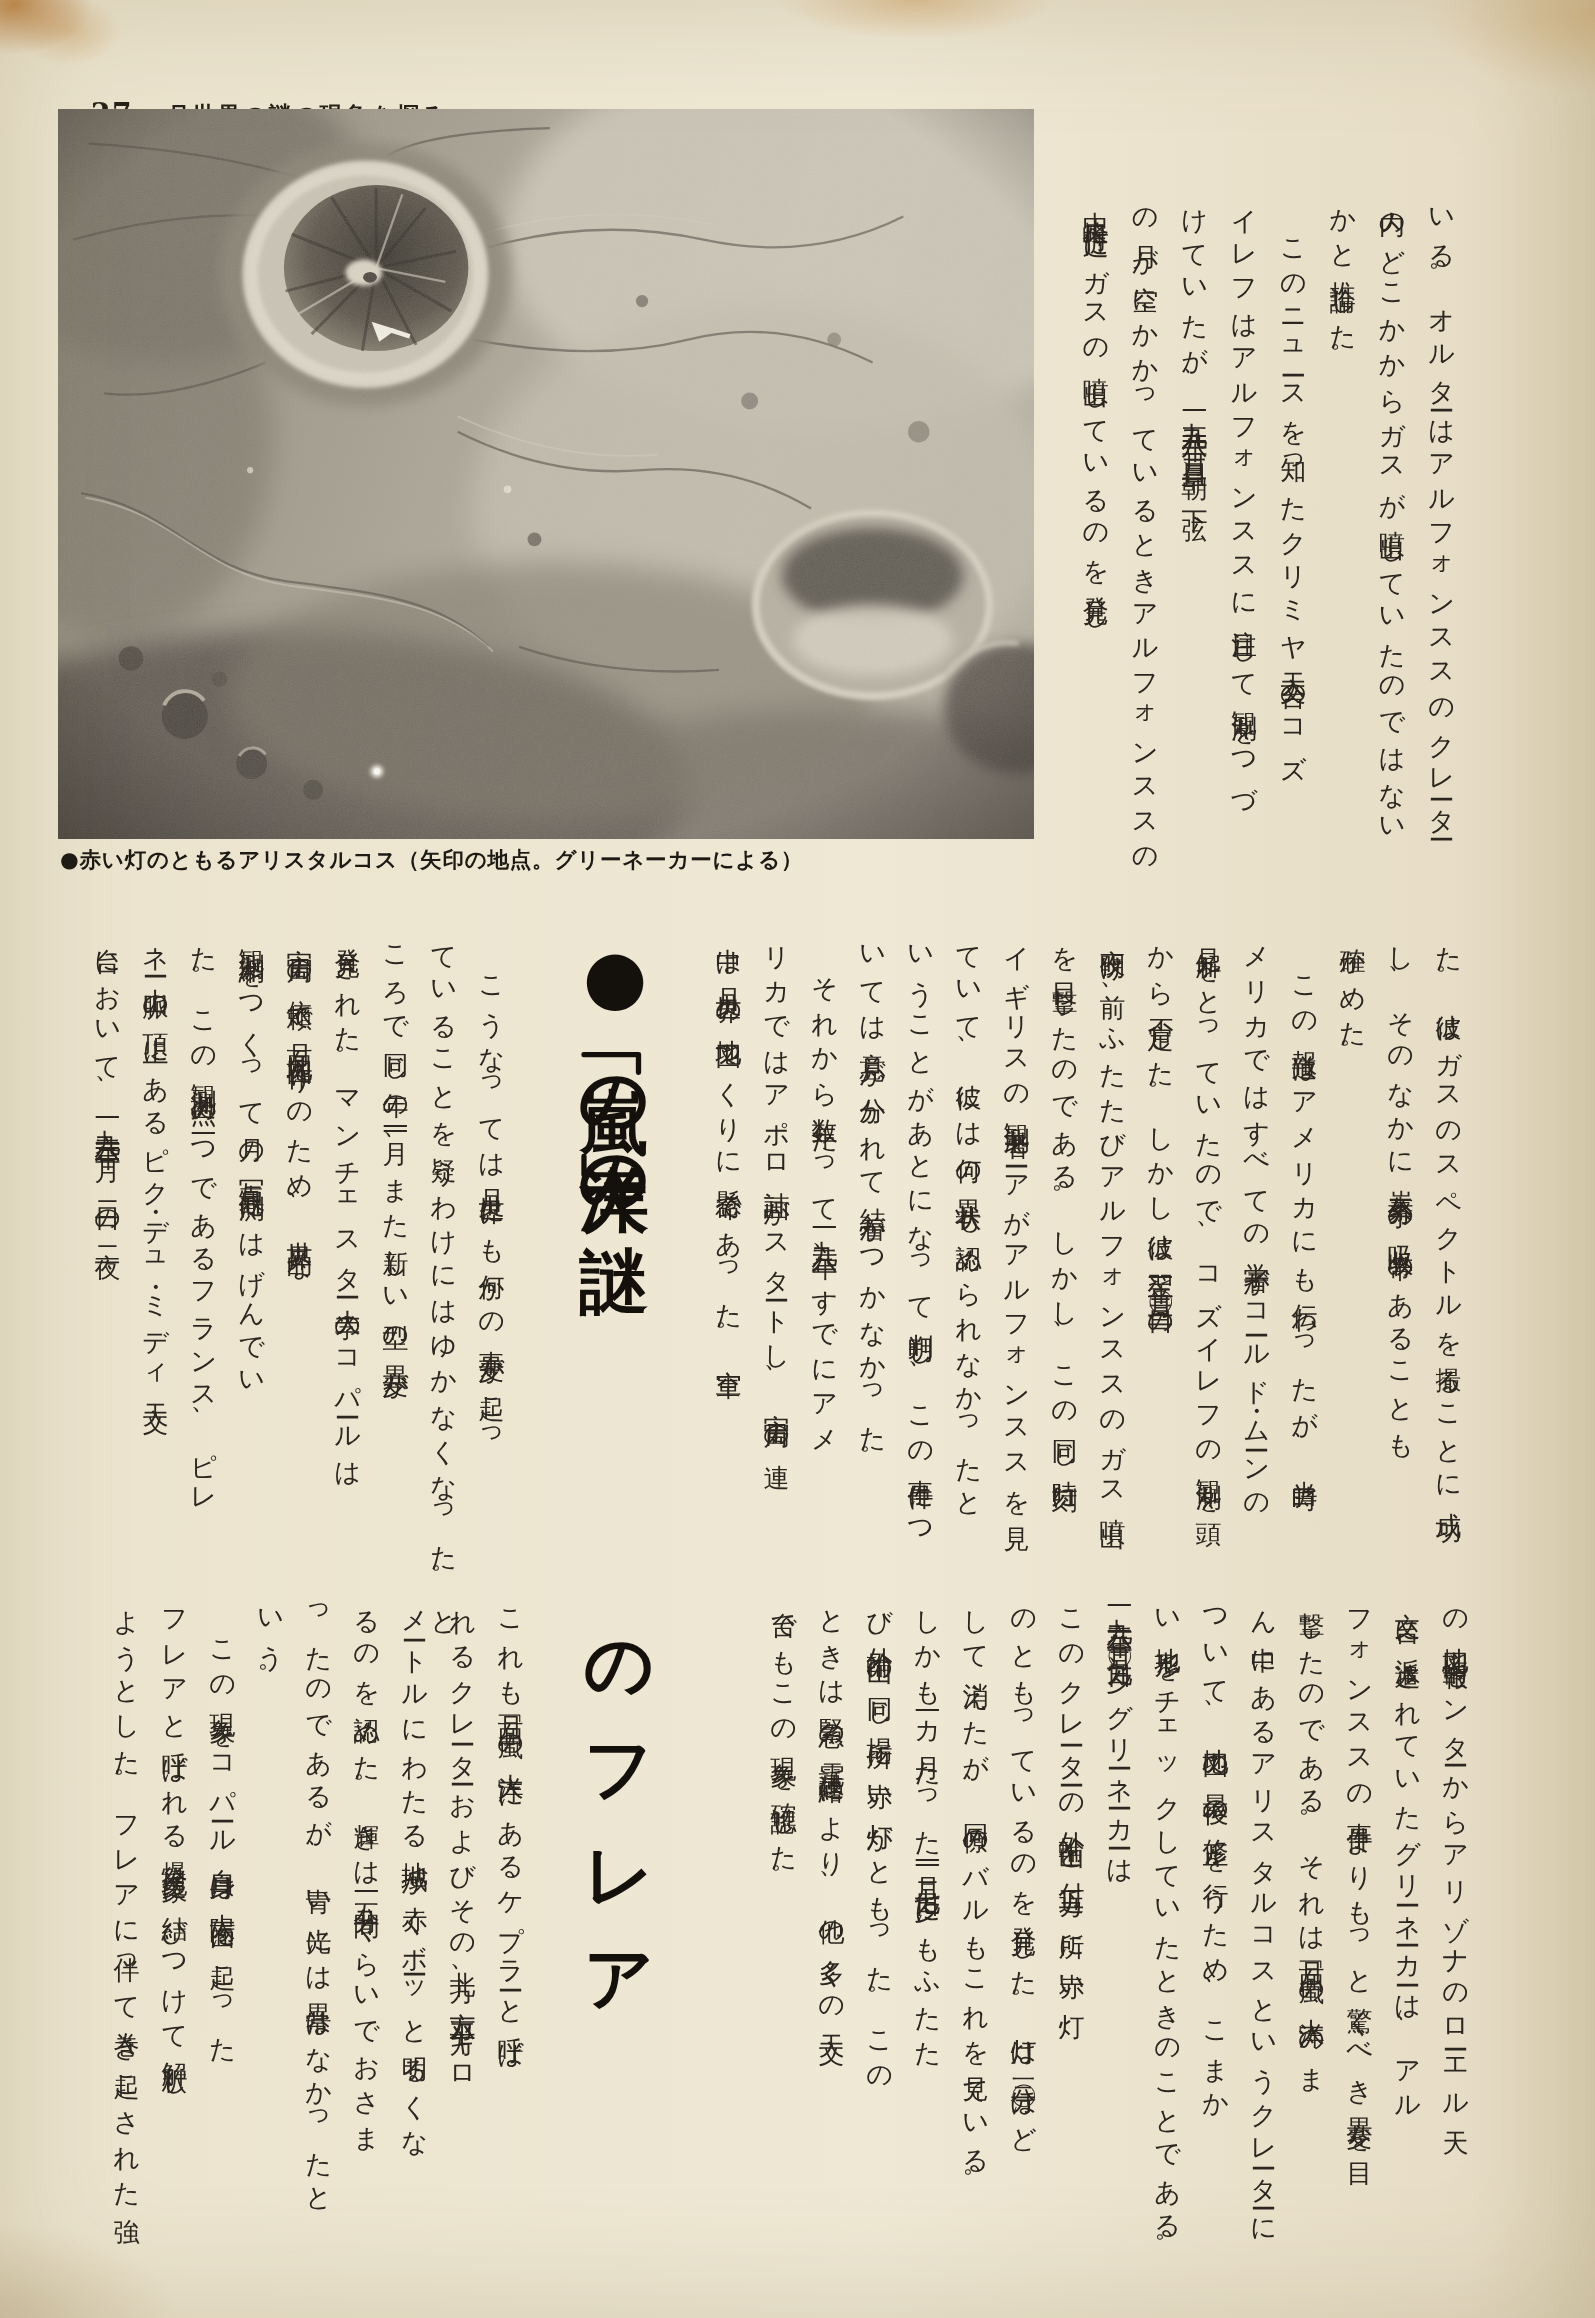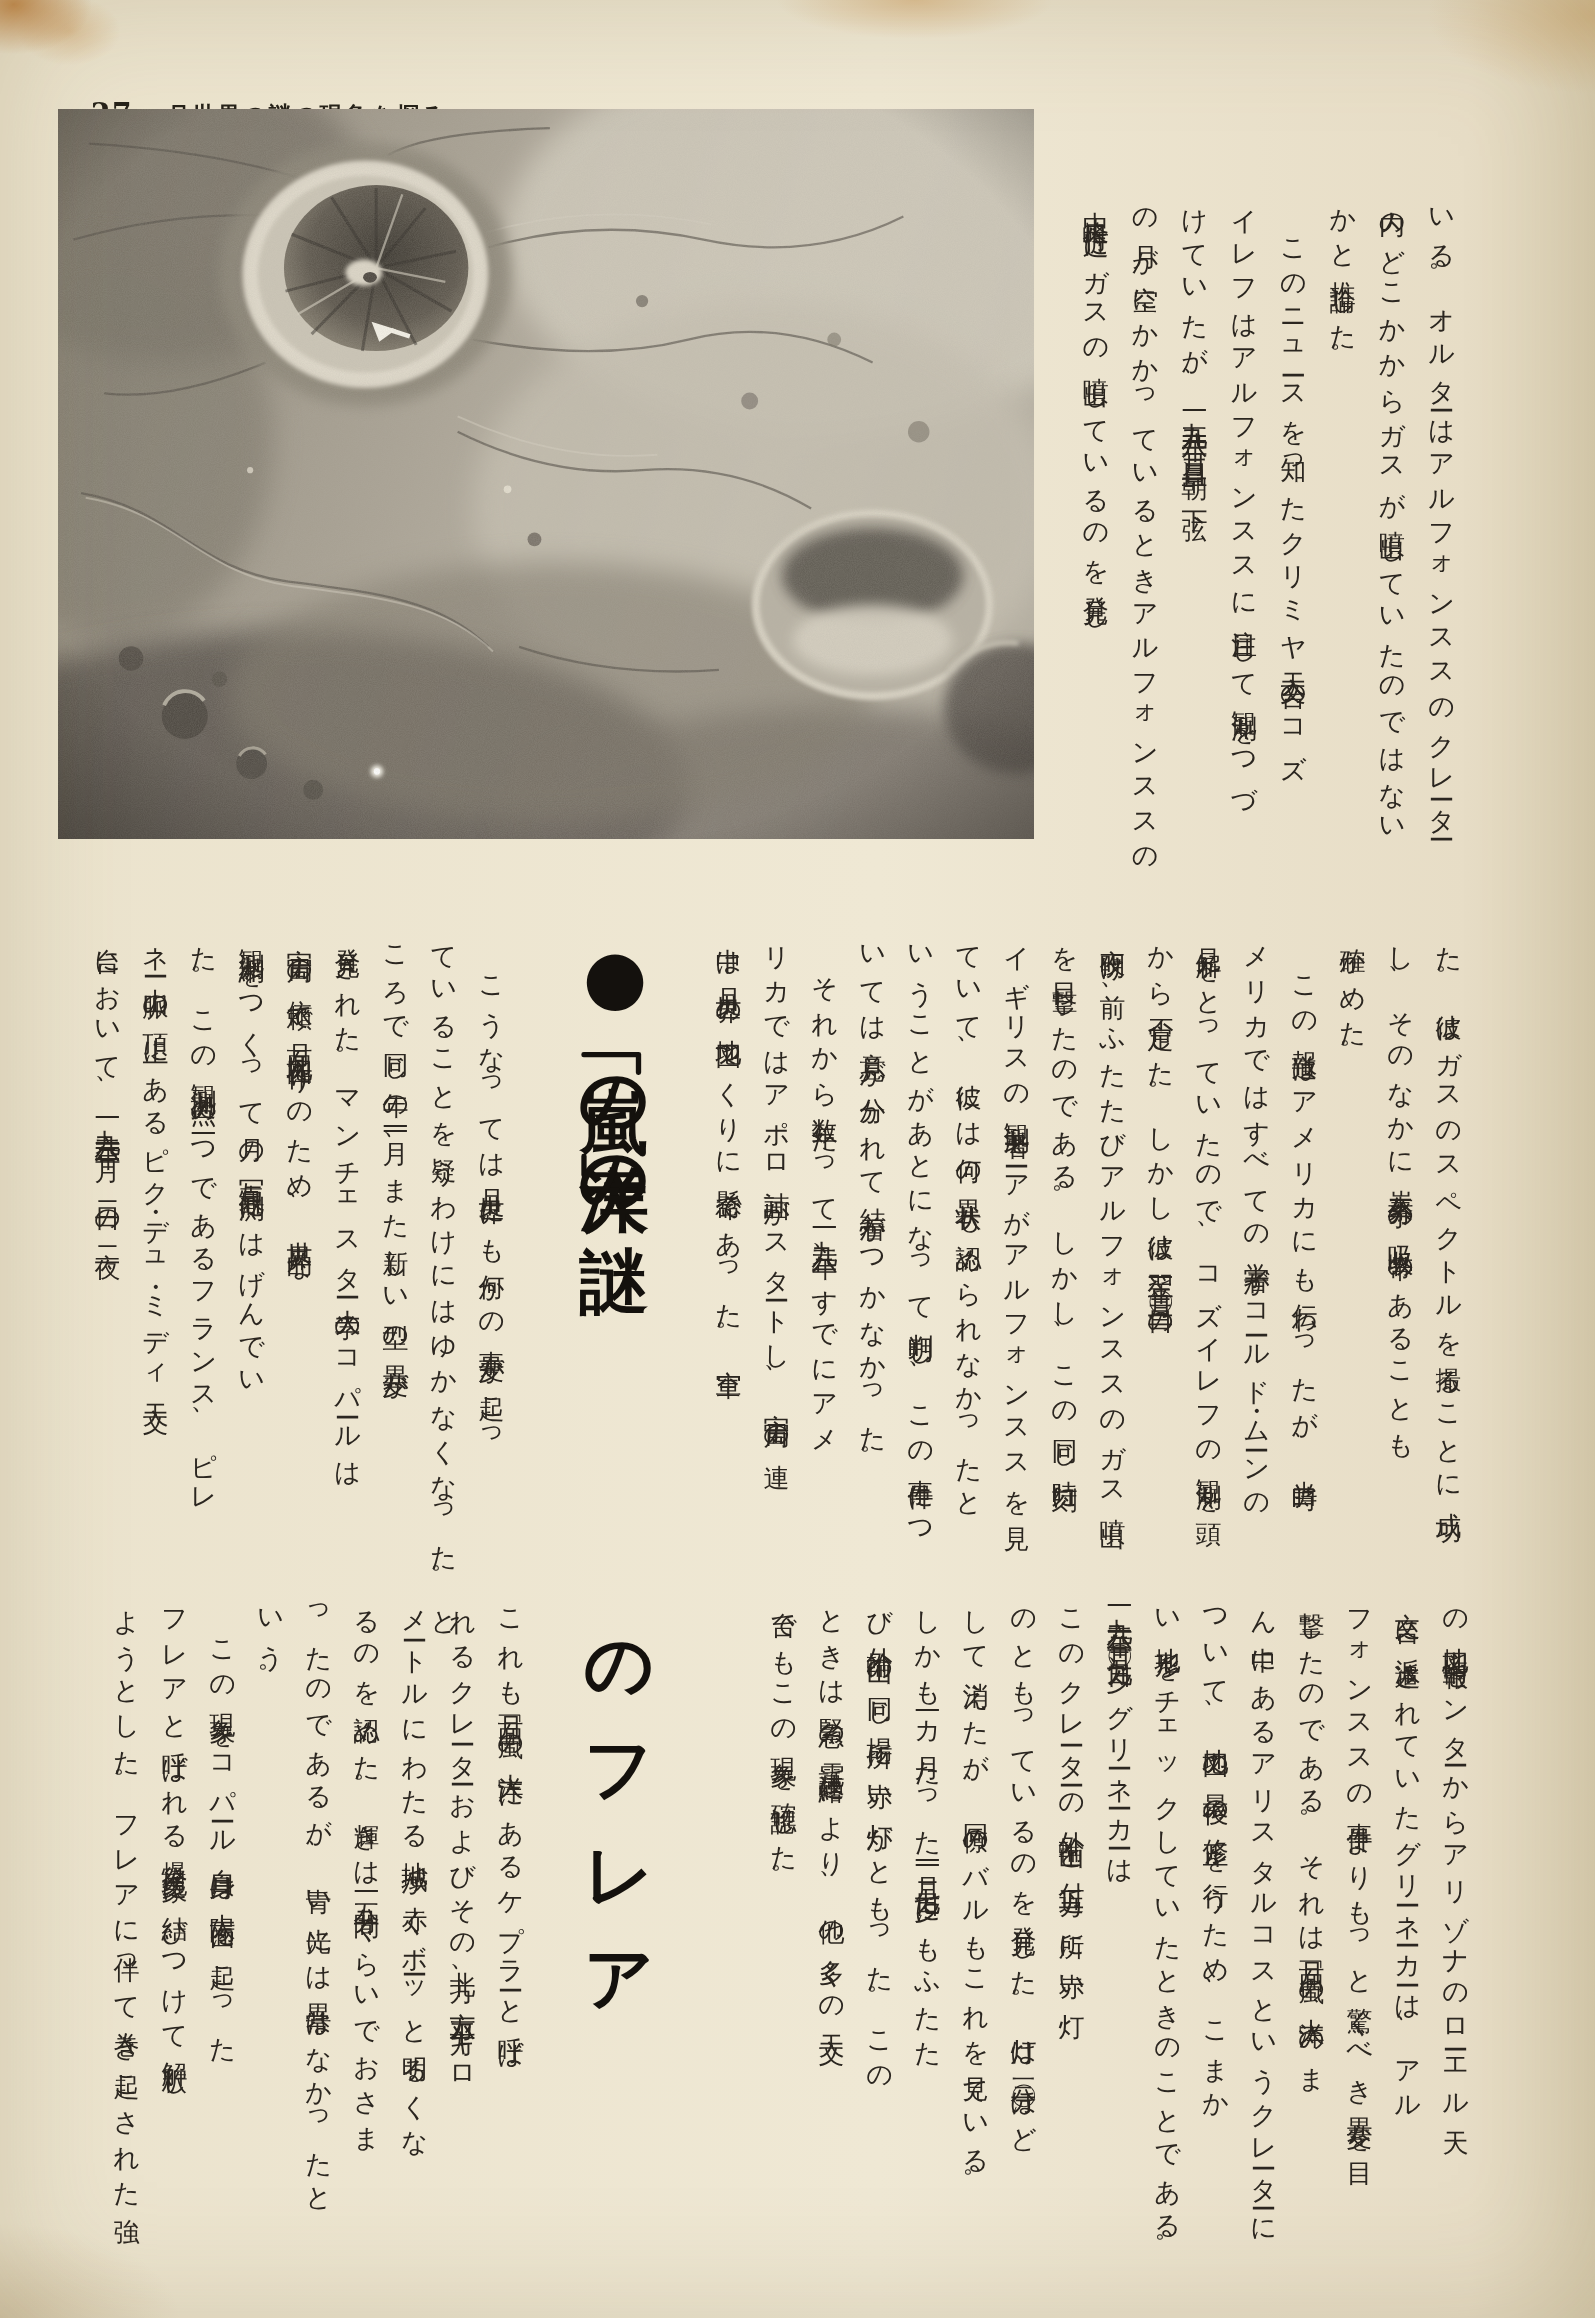--- a/index.html
+++ b/index.html
@@ -216,20 +216,21 @@
       <circle cx="415" cy="862" r="8" fill="#f7f4ea" filter="url(#b3)"></circle>
       <circle cx="415" cy="862" r="4" fill="#ffffff"></circle>
       <circle cx="585" cy="495" r="5" fill="#e8e2d3" opacity=".9"></circle>
       <circle cx="250" cy="470" r="4" fill="#e0dacb" opacity=".8"></circle>
 
       <rect x="0" y="0" width="1270" height="950" filter="url(#grain)" opacity=".28"></rect>
       <rect x="0" y="0" width="1270" height="950" fill="url(#gVig)"></rect>
     </svg>
   </div>
 
+  <div class="caption">●赤い灯のともるアリスタルコス（矢印の地点。グリーネーカーによる）</div>
 
   <div class="vblock" id="block-top-right">
       <div>いる。オルターはアルフォンススのクレーター</div>
       <div>内のどこかからガスが噴出していたのではない</div>
       <div>かと推論した。</div>
       <div>　このニュースを知ったクリミヤ天文台のコズ</div>
       <div>イレフはアルフォンススに注目して観測をつづ</div>
       <div>けていたが、一九五八年一一月三日早朝、下弦</div>
       <div>の月が空にかかっているときアルフォンススの</div>
       <div>中央峰付近にガスの噴出しているのを発見し</div>

